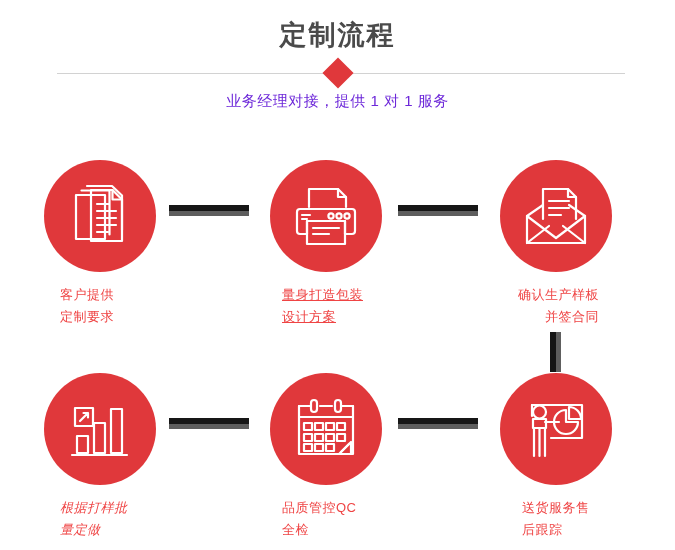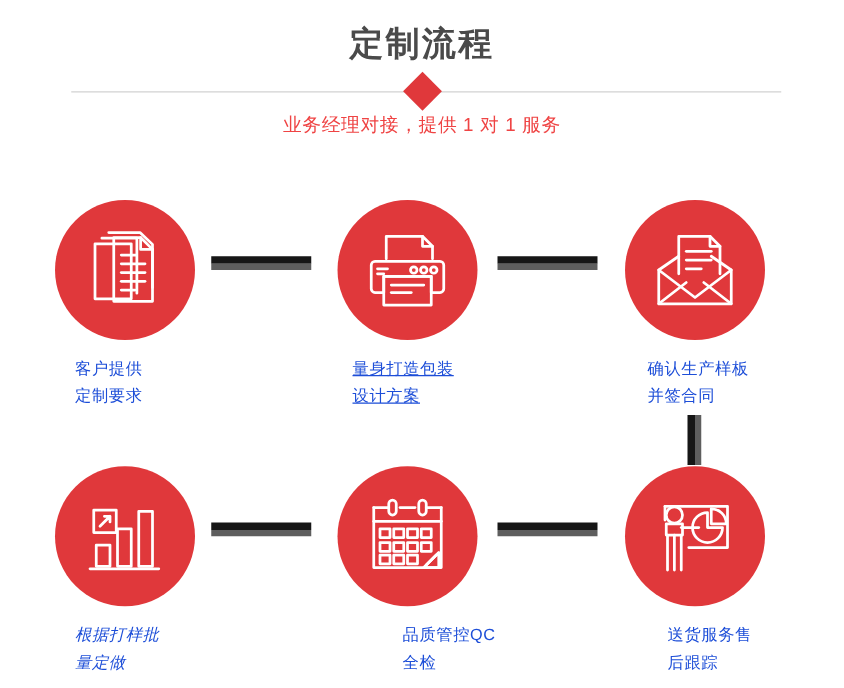--- a/index.html
+++ b/index.html
@@ -59,21 +59,21 @@
     background: #e0383b;
     transform: rotate(45deg);
   }
   .page-subtitle {
     position: absolute;
     left: 0;
     top: 90px;
     width: 675px;
     text-align: center;
     font-size: 15px;
-    color: #ef4444;
+    color: #6d28d9;
     line-height: 22px;
     letter-spacing: 0.5px;
   }
 
   
   .steps {
     position: absolute;
     left: 0;
     top: 0;
     width: 675px;
@@ -95,40 +95,40 @@
     align-items: center;
     justify-content: center;
   }
   .step-circle svg {
     display: block;
   }
   .step-label {
     position: absolute;
     top: 124px;
     font-size: 13px;
-    color: #1d4ed8;
+    color: #ef4444;
     line-height: 22px;
     white-space: pre-line;
     letter-spacing: 0.5px;
   }
 
   
   .step-1 { left: 44px;  top: 160px; }
   .step-2 { left: 270px; top: 160px; }
   .step-3 { left: 500px; top: 160px; }
   .step-4 { left: 44px;  top: 373px; }
   .step-5 { left: 270px; top: 373px; }
   .step-6 { left: 500px; top: 373px; }
 
   .step-1 .step-label { left: 16px; }
   .step-2 .step-label { left: 12px; text-decoration: underline; }
-  .step-3 .step-label { left: 18px; }
+  .step-3 .step-label { left: 18px; text-align: right; }
   .step-4 .step-label { left: 16px; font-style: italic; }
-  .step-5 .step-label { left: 12px; margin-left: 40px; }
-  .step-6 .step-label { left: 34px; font-family: Liberation Serif, serif; }
+  .step-5 .step-label { left: 12px; }
+  .step-6 .step-label { left: 22px; font-family: Liberation Serif, serif; }
 
   
   .conn-h {
     position: absolute;
     width: 80px;
     height: 11px;
   }
   .conn-h .bar-top {
     position: absolute;
     left: 0; top: 0;

